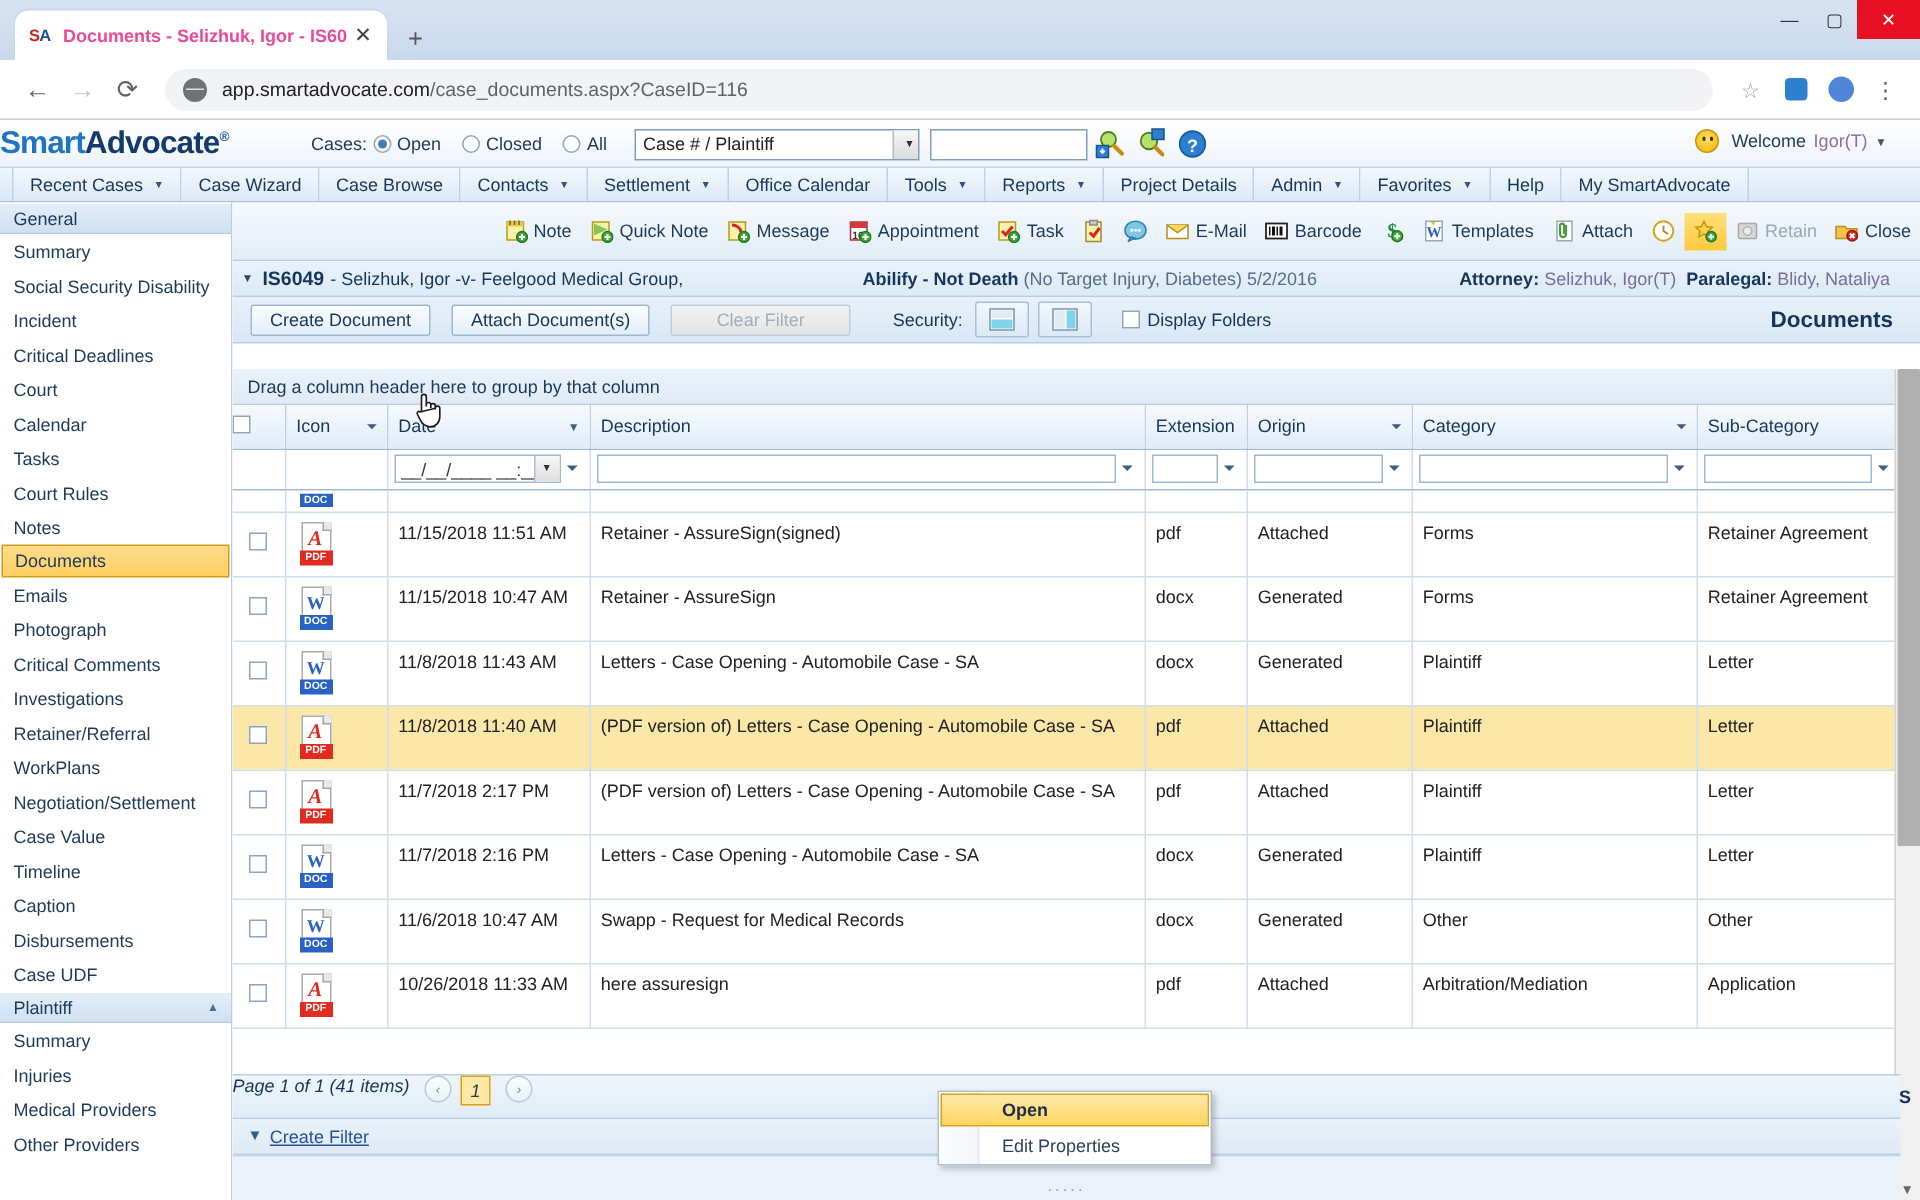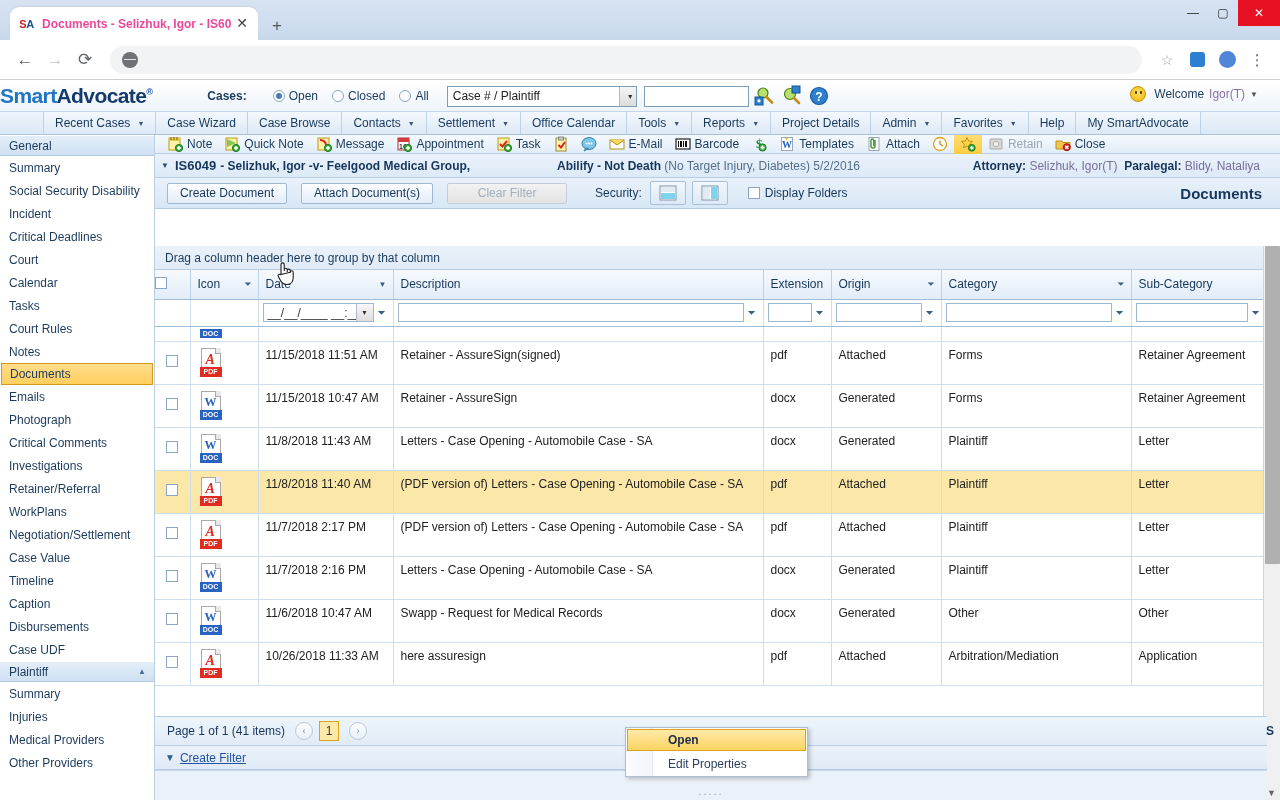--- a/index.html
+++ b/index.html
@@ -104,21 +104,21 @@
   }
   .sa-logo {
     margin-left: 0; font-size: 21px; font-weight: bold;
     color: #1a4f9c; letter-spacing: -.6px; position: relative;
   }
   .sa-logo .smart { color: #1f74c4; }
   .sa-logo .adv   { color: #123a6b; }
   .sa-logo .reg { font-size: 9px; vertical-align: super; }
 
   .cases-group { display:flex; align-items:center; margin-left: 55px; font-size:12px; color:#1b3a5c; }
-  .cases-label { font-weight: bold; margin-right: 26px; }
+  .cases-label { font-weight: normal; margin-right: 4px; }
   .radio { display:flex; align-items:center; margin-right: 14px; cursor:pointer; }
   .radio i {
     width:12px;height:12px;border-radius:50%;border:1px solid #8aa6c4;background:#fff;
     display:inline-block; margin-right:4px; position:relative;
   }
   .radio.on i:after{ content:""; position:absolute; left:2px; top:2px; width:6px;height:6px;border-radius:50%;background:#4a7bb5; }
   .sel-combo {
     display:flex; height:21px; width:190px; border:1px solid #7f9db9; background:#fff;
     align-items:center; font-size:12px; color:#222; margin-left: 4px;
   }
@@ -139,21 +139,20 @@
   .smiley:before{content:"";position:absolute;left:3.5px;top:4px;width:2px;height:3px;background:#4a3000;border-radius:1px;}
   .smiley:after{content:"";position:absolute;right:3.5px;top:4px;width:2px;height:3px;background:#4a3000;border-radius:1px;}
   .welcome-wrap .uname { color:#8a6fa8; margin-left:5px; }
   .welcome-wrap .caret { margin-left:5px; font-size:8px; color:#555; }
 
   
   .sa-menubar {
     height: 23px; display: flex; align-items: stretch;
     background: linear-gradient(180deg,#eef5fc 0%,#dbe8f6 100%);
     border-bottom: 1px solid #a9c3df;
-    padding-left: 35px;
   }
   .mi {
     display:flex;align-items:center; padding: 0 11px;
     font-size:12px; color:#15385c; border-right:1px solid #bed2e6;
     cursor:pointer; white-space:nowrap;
     background: linear-gradient(180deg,#f3f8fd 0%,#dde9f6 100%);
   }
   .mi:first-child { border-left:1px solid #bed2e6; margin-left:8px;}
   .mi .c { margin-left:7px; font-size:7px; color:#37537a; }
   .mi.last { border-right:1px solid #bed2e6; }
@@ -179,44 +178,44 @@
   .side-item.active {
     background: linear-gradient(180deg,#ffdd8c 0%,#ffcf5f 100%);
     border:1px solid #d29b1b; height:22px; margin: 0 1px;
     padding-left:8px;
   }
 
   .sa-main { flex:1 1 auto; position:relative; overflow:hidden; background:#fff; }
 
   
   .sa-toolbar {
-    height: 19px; display:flex; align-items:center;
+    height: 39px; display:flex; align-items:center;
     background: linear-gradient(180deg,#f5f9fd 0%,#e2edf8 100%);
-    border-bottom:1px solid #b7cde3; padding-left: 6px;
+    border-bottom:1px solid #b7cde3; padding-left: 6px; justify-content: flex-end;
   }
   .tb {
     display:flex; align-items:center; height:25px; padding:0 6px;
     font-size:12px; color:#1b3a5c; cursor:pointer; white-space:nowrap;
   }
   .tb.disabled { color:#9aa7b4; }
   .tb.hl { background:linear-gradient(180deg,#ffe07a,#ffc93c); }
   .tb .lbl { margin-left:4px; }
   .ticon { width:16px;height:16px; flex:0 0 16px; position:relative; }
 
   
   .case-bar {
     height: 24px; display:flex; align-items:center;
     background: linear-gradient(180deg,#eaf2fb 0%,#dceaf7 100%);
     border-bottom:1px solid #b7cde3;
     font-size: 12px; color:#16365c; padding-left: 6px; position:relative;
   }
   .case-bar .tri { font-size:8px; color:#2a4d78; margin-right:6px; }
   .case-id { font-weight:bold; font-size:13px; }
-  .case-nm { font-weight:bold; }
-  .case-mid { position:absolute; left:402px; white-space:nowrap; }
+  .case-nm { font-weight:normal; }
+  .case-mid { position:absolute; left:420px; white-space:nowrap; }
   .case-mid b { font-weight:bold; }
   .case-mid .paren { font-weight:normal; color:#556e8c; }
   .case-right { position:absolute; right:20px; white-space:nowrap; }
   .case-right .v { color:#7a6f9c; font-weight:normal; }
 
   
   .action-bar {
     height: 31px; display:flex; align-items:center; padding-left:12px;
     background: linear-gradient(180deg,#e9f1fa 0%,#d8e7f5 100%);
     border-bottom:1px solid #b7cde3; position:relative;
@@ -321,22 +320,22 @@
     background:#f0f0f0; border-left:1px solid #d4d4d4;
   }
   .vthumb { position:absolute; left:1px; top:0; width:15px; height:318px; background:#b0b0b0; border-radius:1px;}
   .vscroll .arrow-dn { position:absolute; bottom:2px; left:3px; color:#666; font-size:9px;}
 
   
   .pager {
     position:absolute; left:0; bottom:54px; width:1112px; height:30px;
     background:linear-gradient(180deg,#eef5fb,#e1ecf7);
     border-top:1px solid #b7cde3; border-bottom:1px solid #b7cde3;
-    display:flex; align-items:center; padding-left:12px;
-    font-size:12px; color:#16365c;
+    display:flex; align-items:flex-start; 
+    font-size:12px; color:#16365c;font-style:italic;
   }
   .pg-circ {
     width:18px;height:18px;border-radius:50%;border:1px solid #b8c9da;
     background:linear-gradient(180deg,#fdfefe,#e9f1f8);
     display:flex;align-items:center;justify-content:center;
     font-size:9px;color:#6c85a0; margin-left:10px; cursor:pointer;
   }
   .pg-num {
     width:20px;height:20px;border:1px solid #d9a31c; background:#ffe9a8;
     display:flex;align-items:center;justify-content:center;
@@ -409,20 +408,23 @@
         </div>
     </div>
   </div>
 
   <div class="chrome-nav">
     <div class="nav-icon">←</div>
     <div class="nav-icon fwd">→</div>
     <div class="nav-icon">⟳</div>
     <div class="omnibox">
       <span class="omni-globe"></span>
+      <span class="omni-url">
+        <span class="host">app.smartadvocate.com</span><span class="path">/case_documents.aspx?CaseID=116</span>
+      </span>
     </div>
     <div class="right-icons">
       <div class="ricon">
           <span class="dot-star">☆</span>
         </div>
       <div class="ricon">
           <span class="dot-ext"></span>
         </div>
       <div class="ricon">
           <span class="dot-av"></span>

